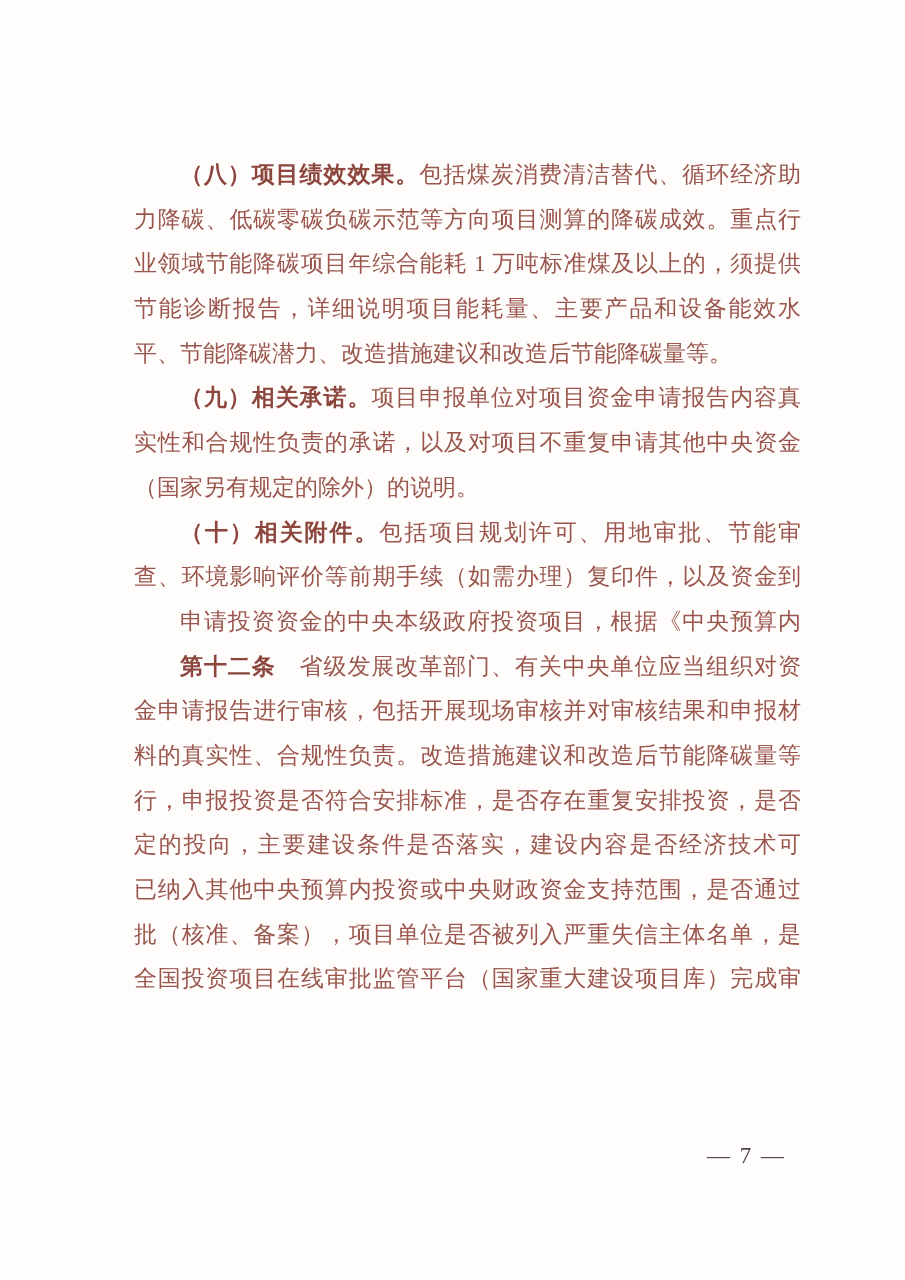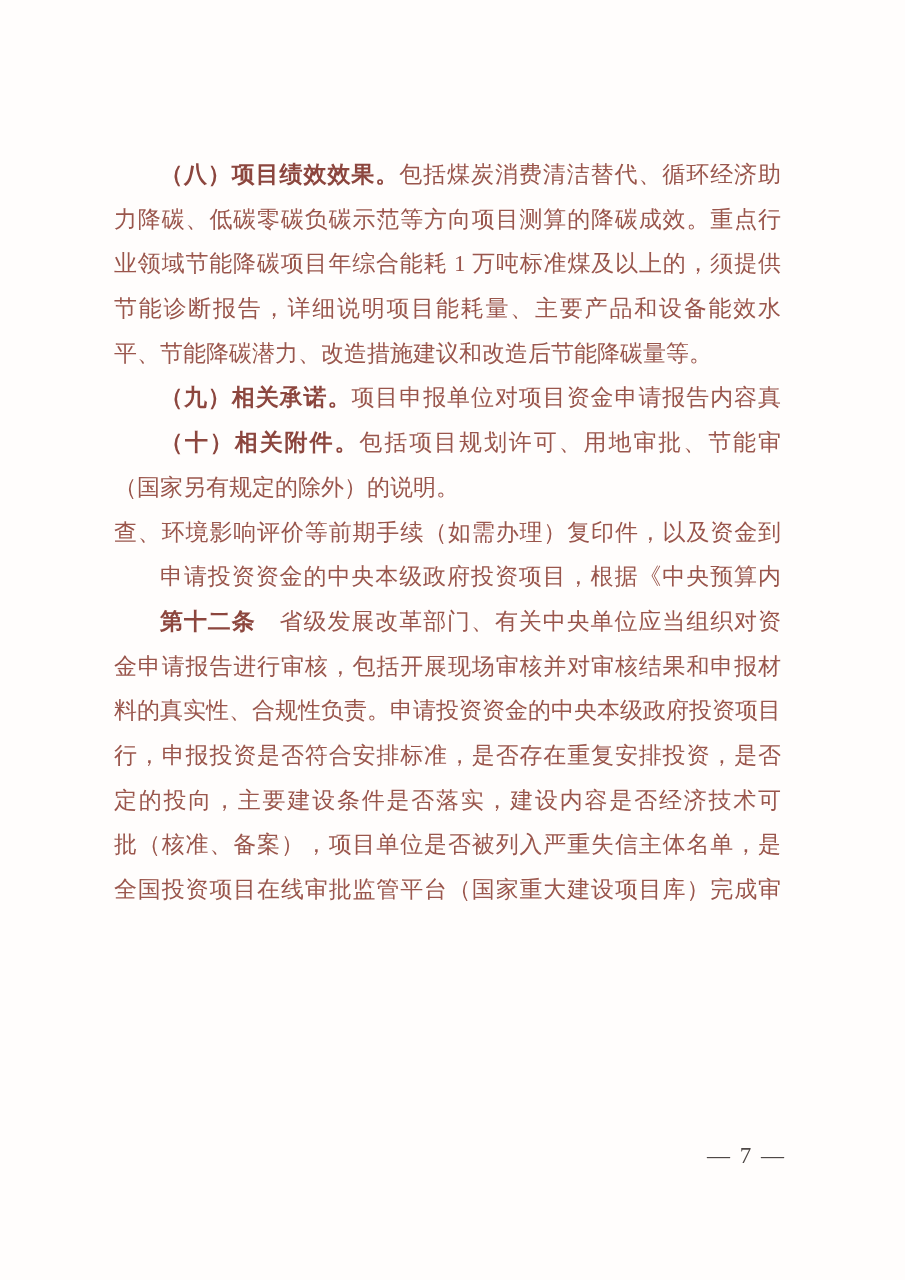--- a/index.html
+++ b/index.html
@@ -10,21 +10,21 @@
   .page {
     position: relative;
     width: 905px;
     height: 1280px;
     background: #fffdfc;
     overflow: hidden;
     font-family: "Liberation Serif", "DejaVu Serif", serif;
   }
   .content {
     position: absolute;
-    left: 114px;
+    left: 134px;
     top: 153px;
     width: 667px;
   }
   .line {
     font-size: 23px;
     line-height: 44.7px;
     height: 44.7px;
     color: #9a564c;
     text-align: justify;
     text-align-last: justify;
@@ -59,30 +59,32 @@
 
 <div class="page">
   <div class="content">
     <div class="line indent"><span class="head">（八）项目绩效效果。</span><span>包括煤炭消费清洁替代、循环经济助</span></div>
     <div class="line"><span>力降碳、低碳零碳负碳示范等方向项目测算的降碳成效。重点行</span></div>
     <div class="line"><span>业领域节能降碳项目年综合能耗 1 万吨标准煤及以上的，须提供</span></div>
     <div class="line"><span>节能诊断报告，详细说明项目能耗量、主要产品和设备能效水</span></div>
     <div class="line end"><span>平、节能降碳潜力、改造措施建议和改造后节能降碳量等。</span></div>
 
     <div class="line indent"><span class="head">（九）相关承诺。</span><span>项目申报单位对项目资金申请报告内容真</span></div>
+    <div class="line"><span>实性和合规性负责的承诺，以及对项目不重复申请其他中央资金</span></div>
+    <div class="line end"><span>（国家另有规定的除外）的说明。</span></div>
+
     <div class="line indent"><span class="head">（十）相关附件。</span><span>包括项目规划许可、用地审批、节能审</span></div>
-
-    <div class="line end"><span>（国家另有规定的除外）的说明。</span></div>
     <div class="line"><span>查、环境影响评价等前期手续（如需办理）复印件，以及资金到</span></div>
 
     <div class="line indent"><span>申请投资资金的中央本级政府投资项目，根据《中央预算内</span></div>
 
     <div class="line indent"><span class="head">第十二条</span><span>　省级发展改革部门、有关中央单位应当组织对资</span></div>
     <div class="line"><span>金申请报告进行审核，包括开展现场审核并对审核结果和申报材</span></div>
-    <div class="line"><span>料的真实性、合规性负责。申请投资资金的中央本级政府投资项目</span></div>
+    <div class="line"><span>料的真实性、合规性负责。改造措施建议和改造后节能降碳量等</span></div>
     <div class="line"><span>行，申报投资是否符合安排标准，是否存在重复安排投资，是否</span></div>
     <div class="line"><span>定的投向，主要建设条件是否落实，建设内容是否经济技术可</span></div>
+    <div class="line"><span>已纳入其他中央预算内投资或中央财政资金支持范围，是否通过</span></div>
     <div class="line"><span>批（核准、备案），项目单位是否被列入严重失信主体名单，是</span></div>
     <div class="line"><span>全国投资项目在线审批监管平台（国家重大建设项目库）完成审</span></div>
   </div>
 
   <div class="page-number">— 7 —</div>
 </div>
 
 </body></html>

